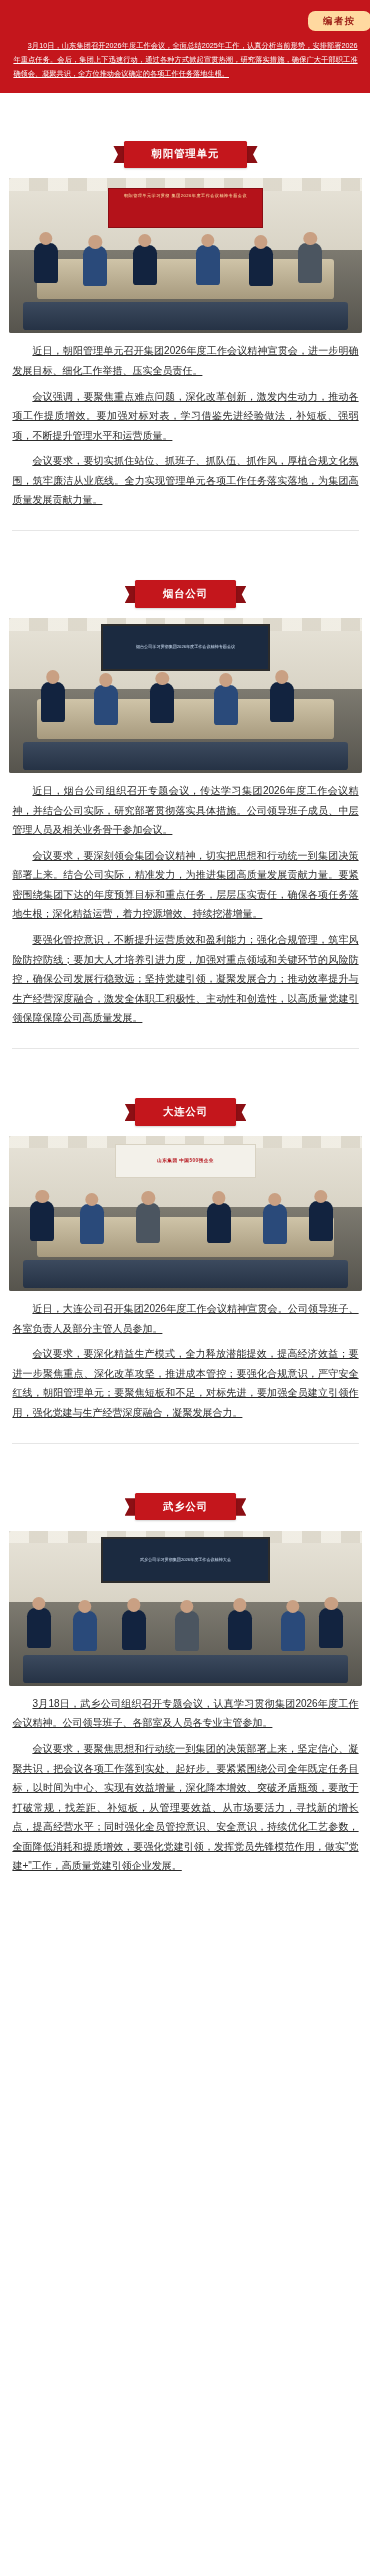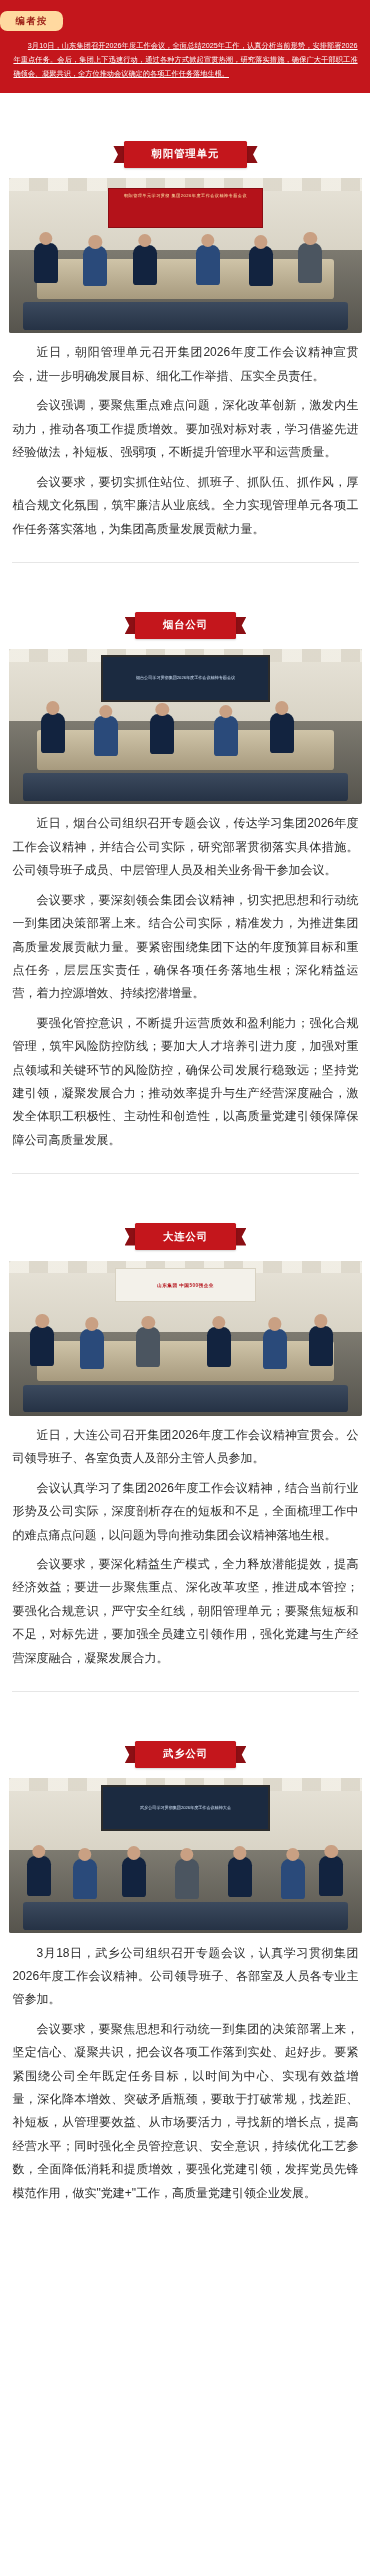--- a/index.html
+++ b/index.html
@@ -67,21 +67,21 @@
 
   
   .editor-note {
     background: #c4161c;
     color: #ffffff;
     margin: 0;
     padding: 0 0 11.3px 0;
   }
   .editor-note-title-wrap {
     display: flex;
-    justify-content: flex-start;
+    justify-content: flex-end;
     padding: 11.3px 0 7.2px 0;
   }
   .editor-note-title {
     background: #ffd9a0;
     color: #9a1b14;
     font-size: 9.3px;
     font-weight: bold;
     letter-spacing: 1.5px;
     padding: 3.6px 15.5px;
     border-radius: 7.2px;
@@ -200,25 +200,26 @@
     padding: 2.1px;
     line-height: 1.6;
   }
 
   
   .article {
     padding: 8.2px 12.4px 5.2px 12.4px;
   }
   .article p {
     margin: 0 0 6.2px 0;
-    font-size: 12px;
+    font-size: 10px;
     line-height: 1.95;
     color: #2c2c2c;
     text-align: justify;
     text-indent: 2em;
+    text-decoration: underline;
   }
   .divider {
     height: 0.5px;
     background: #e6e6e6;
     margin: 9.3px 12.4px 0 12.4px;
   }
   .section { padding-bottom: 2.1px; }
 </style>
 </head>
 <body>
@@ -321,21 +322,20 @@
         <div class="person grey" style="left:36%; top:43%;"></div>
         <div class="person dark" style="left:56%; top:43%;"></div>
         <div class="person light" style="left:72%; top:44%;"></div>
         <div class="person dark" style="left:85%; top:42%;"></div>
         <div class="table-long2"></div>
       </div>
     </div>
 
     <div class="article">
       <p>近日，大连公司召开集团2026年度工作会议精神宣贯会。公司领导班子、各室负责人及部分主管人员参加。</p>
-      <p>会议认真学习了集团2026年度工作会议精神，结合当前行业形势及公司实际，深度剖析存在的短板和不足，全面梳理工作中的难点痛点问题，以问题为导向推动集团会议精神落地生根。</p>
       <p>会议要求，要深化精益生产模式，全力释放潜能提效，提高经济效益；要进一步聚焦重点、深化改革攻坚，推进成本管控；要强化合规意识，严守安全红线，朝阳管理单元；要聚焦短板和不足，对标先进，要加强全员建立引领作用，强化党建与生产经营深度融合，凝聚发展合力。</p>
     </div>
     <div class="divider"></div>
   </div>
 
   <div class="section">
     <div class="ribbon-wrap">
       <div class="ribbon-outer">
         <span class="ribbon-tail-l"></span>
         <span class="ribbon-tail-r"></span>

